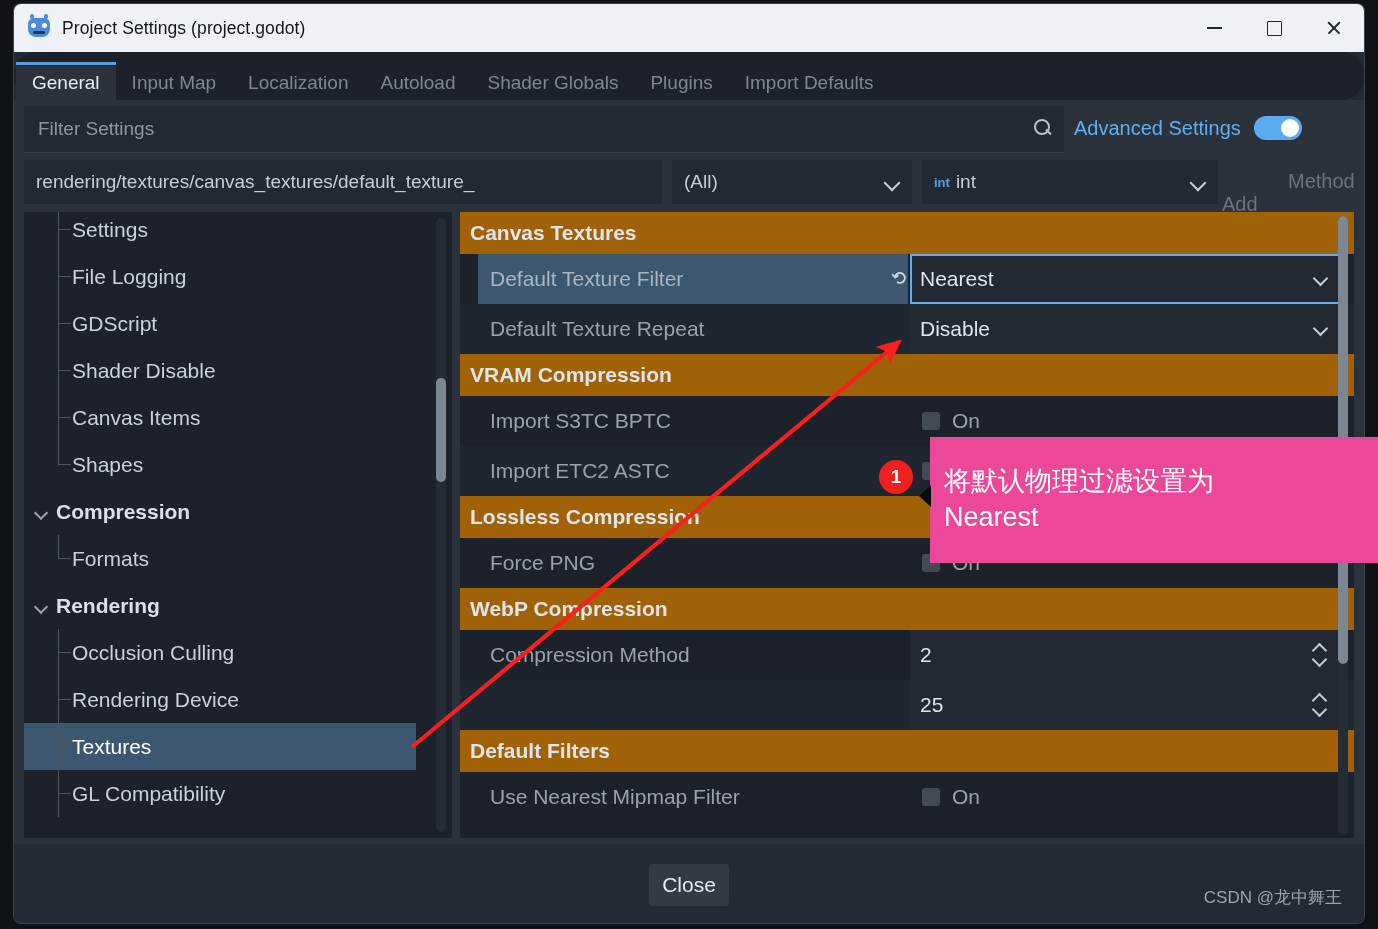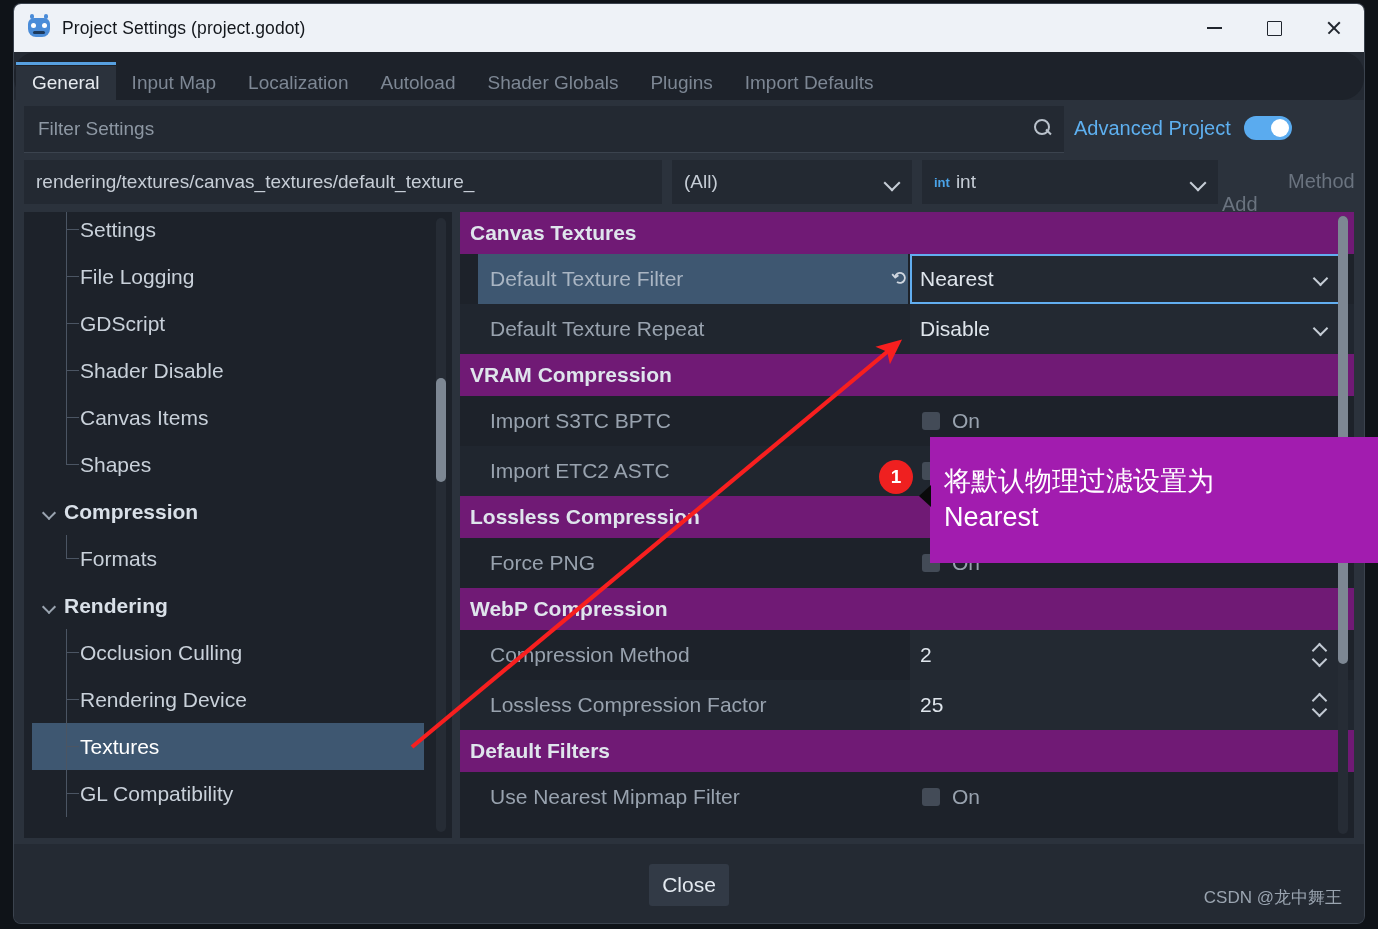--- a/index.html
+++ b/index.html
@@ -76,39 +76,39 @@
   .inttag{margin-left:12px;color:#4aa3e8;font-size:13px;font-weight:bold;font-family:"Liberation Sans",sans-serif;}
   .addbtn{position:absolute;top:10px;font-size:20px;color:#6a737f;}
   .addbtn.add{left:1198px;margin-top:23px;}
   .addbtn.del{left:1264px;}
 
   
   .pane-left{position:absolute;left:10px;top:112px;width:428px;height:626px;background:#1d222a;overflow:hidden;}
   .pane-right{position:absolute;left:446px;top:112px;width:894px;height:626px;background:#1d222a;overflow:hidden;}
 
   
-  .tree{position:absolute;left:8px;top:-6px;width:392px;}
+  .tree{position:absolute;left:0;top:-6px;width:392px;}
   .tnode{height:47px;display:flex;align-items:center;position:relative;font-size:21px;color:#c9d1da;}
   .tnode .lbl{position:absolute;}
   .tnode.leaf .lbl{left:48px;}
   .tnode.grp .lbl{left:32px;font-weight:bold;color:#d9e0e8;}
   .tnode.sel{background:#3e5771;}
   .tnode.sel .lbl{color:#fff;}
   .tw-v{position:absolute;left:34px;top:0;width:1px;height:47px;background:#4b5563;}
   .tw-h{position:absolute;left:34px;top:23px;width:13px;height:1px;background:#4b5563;}
   .tw-last{position:absolute;left:34px;top:0;width:1px;height:24px;background:#4b5563;}
   .arrow-d{position:absolute;left:12px;top:20px;width:8px;height:8px;
       border-right:2px solid #9aa4b0;border-bottom:2px solid #9aa4b0;transform:rotate(45deg);}
 
   .scrollbar{position:absolute;width:10px;border-radius:5px;background:#262c35;}
   .sbthumb{position:absolute;left:0;width:10px;border-radius:5px;background:#7d8793;}
 
   
   .plist{position:absolute;left:0;top:0;width:894px;}
-  .section{height:42px;background:#701a75;display:flex;align-items:center;}
+  .section{height:42px;background:#a16207;display:flex;align-items:center;}
   .section span{margin-left:10px;font-size:21px;font-weight:bold;color:#dfe5ec;}
   .prow{height:50px;display:flex;align-items:center;position:relative;}
   .prow.alt{background:#20262f;}
   .prow .pname{position:absolute;left:30px;font-size:21px;color:#98a2ae;}
   .prow.selected{}
   .prow.selected .namecell{position:absolute;left:18px;top:0;width:430px;height:50px;background:#3e5771;}
   .prow.selected .pname{left:30px;color:#a9b5c3;z-index:2;}
   .revert{position:absolute;left:430px;top:14px;width:20px;height:20px;z-index:3;}
   .valcell{position:absolute;left:450px;top:0;width:432px;height:50px;background:#232932;
            display:flex;align-items:center;}
@@ -127,21 +127,21 @@
 
   
   .footer{position:absolute;left:0;top:744px;width:1350px;height:79px;background:#242a33;}
   .closebtn{position:absolute;left:635px;top:20px;width:80px;height:42px;background:#323a46;
             display:flex;align-items:center;justify-content:center;color:#e3e9f0;font-size:21px;
             border-radius:3px;}
   .watermark{position:absolute;right:22px;top:42px;font-size:17px;color:#9aa4b0;}
 
   
   .arrow-svg{position:absolute;left:0;top:0;width:1378px;height:929px;pointer-events:none;}
-  .tip{position:absolute;left:930px;top:437px;width:448px;height:126px;background:#a21caf;
+  .tip{position:absolute;left:930px;top:437px;width:448px;height:126px;background:#ec4899;
        display:flex;flex-direction:column;justify-content:center;padding:0 0 0 14px;box-sizing:border-box;}
   .tip span{font-size:27px;color:#fff;line-height:1.32;}
   .tip:before{content:"";position:absolute;left:-11px;top:48px;border-top:11px solid transparent;
        border-bottom:11px solid transparent;border-right:12px solid #0a0a0a;}
   .badge{position:absolute;left:879px;top:460px;width:34px;height:34px;border-radius:50%;
          background:#ef2020;color:#fff;font-size:19px;display:flex;align-items:center;
          justify-content:center;font-weight:bold;}
 </style>
 </head>
 <body>
@@ -186,21 +186,21 @@
     <div class="content">
 
       <div class="filterbox">
         <input placeholder="Filter Settings" style="">
         <div class="search-ic">
             <i></i>
             <em></em>
           </div>
       </div>
       <div class="adv">
-        <div class="adv-label">Advanced Project</div>
+        <div class="adv-label">Advanced Settings</div>
         <div class="toggle">
             <b></b>
           </div>
       </div>
 
       <div class="pathrow">
         <div class="path-inp">
           <input value="rendering/textures/canvas_textures/default_texture_" style="">
         </div>
         <div class="sel sel-all">
@@ -345,21 +345,20 @@
               <div class="pname">Compression Method</div>
               <div class="valcell">
                 <span class="valtext">2</span>
                 <div class="spin">
                   <u></u>
                   <s></s>
                 </div>
               </div>
             </div>
             <div class="prow alt">
-              <div class="pname">Lossless Compression Factor</div>
               <div class="valcell">
                 <span class="valtext">25</span>
                 <div class="spin">
                   <u></u>
                   <s></s>
                 </div>
               </div>
             </div>
             <div class="section">
               <span>Default Filters</span>

